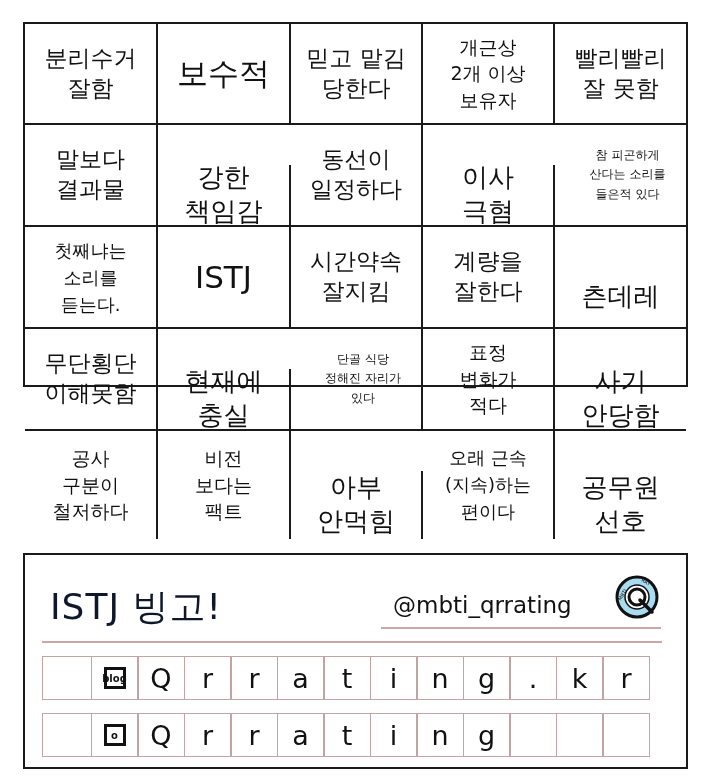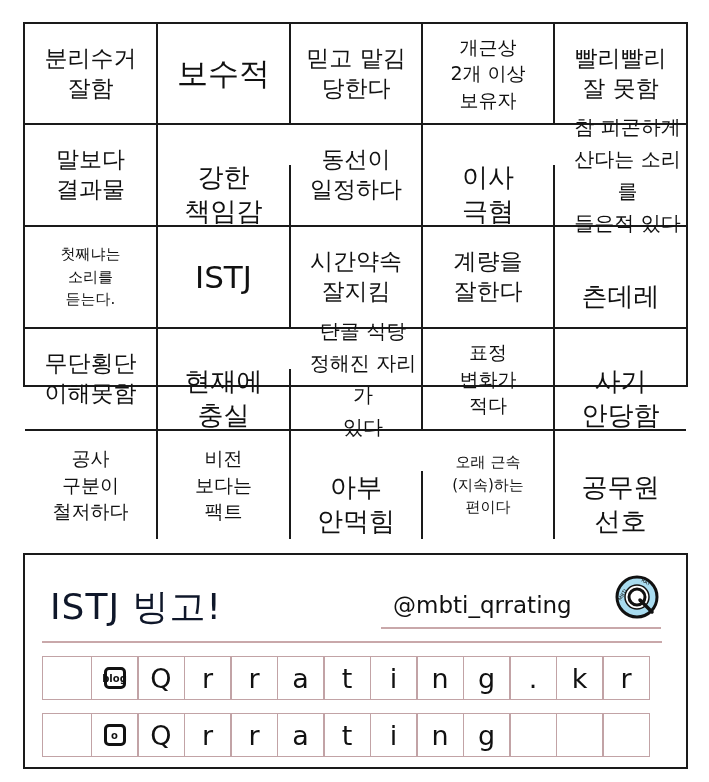--- a/index.html
+++ b/index.html
@@ -11,40 +11,40 @@
            grid-template-rows:101px 102px 102px 102px 1fr; }
   .cell { border-right:2px solid #1a1a1a; border-bottom:2px solid #1a1a1a;
           display:flex; align-items:center; justify-content:center; text-align:center;
           white-space:pre-line; line-height:1.3; box-sizing:border-box; padding:0 2px; }
   .cell.c5 { border-right:none; }
   .cell.r5 { border-bottom:none; }
   .s-xl { font-size:31px; line-height:1.25; }
   .s-l  { font-size:26px; line-height:1.3;margin-top:40px; }
   .s-m  { font-size:23px; line-height:1.3; }
   .s-s  { font-size:19px; line-height:1.4; }
-  .s-xs { font-size:15px; line-height:1.5; }
-  .s-xxs{ font-size:20px; line-height:1.6;padding-left:16px; }
+  .s-xs { font-size:18px; line-height:1.5; }
+  .s-xxs{ font-size:12px; line-height:1.6;padding-left:16px; }
 
   .card { position:absolute; left:23px; top:553px; width:665px; height:216px;
           border:2.5px solid #1a1a1a; box-sizing:border-box; }
   .card-title { position:absolute; left:25px; top:28px; font-size:36px; font-weight:normal;
                 letter-spacing:1px; color:#0f172a; }
   .handle { position:absolute; left:368px; top:37px; font-size:23px; color:#111; }
   .handle-line { position:absolute; left:356px; top:72px; width:280px; height:0;
                  border-top:2px solid #c9a8aa; }
   .full-line { position:absolute; left:17px; top:86px; width:620px; height:0;
                border-top:2px solid #c9a8aa; }
   .logo { position:absolute; left:590px; top:20px; width:44px; height:44px; }
   .row { position:absolute; left:17px; display:flex; }
   .row1 { top:101px; } .row2 { top:158px; }
   .slot { width:48px; height:44px; border:1.5px solid #c2a3a6; box-sizing:border-box;
           margin-left:-1.5px; display:flex; align-items:center; justify-content:center;
           font-size:27px; color:#111; }
   .slot:first-child { margin-left:0; width:50px; }
-  .ico { width:22px; height:22px; border:3px solid #111; border-radius:5px; box-sizing:border-box;
+  .ico { width:22px; height:22px; border:3px solid #111; border-radius:0; box-sizing:border-box;
          display:flex; align-items:center; justify-content:center; font-size:10px; font-weight:bold; }
 </style>
 </head>
 <body>
 
 <div class="bingo">
 
   <div class="cell s-m">분리수거
 잘함</div>
   <div class="cell s-xl">보수적</div>

